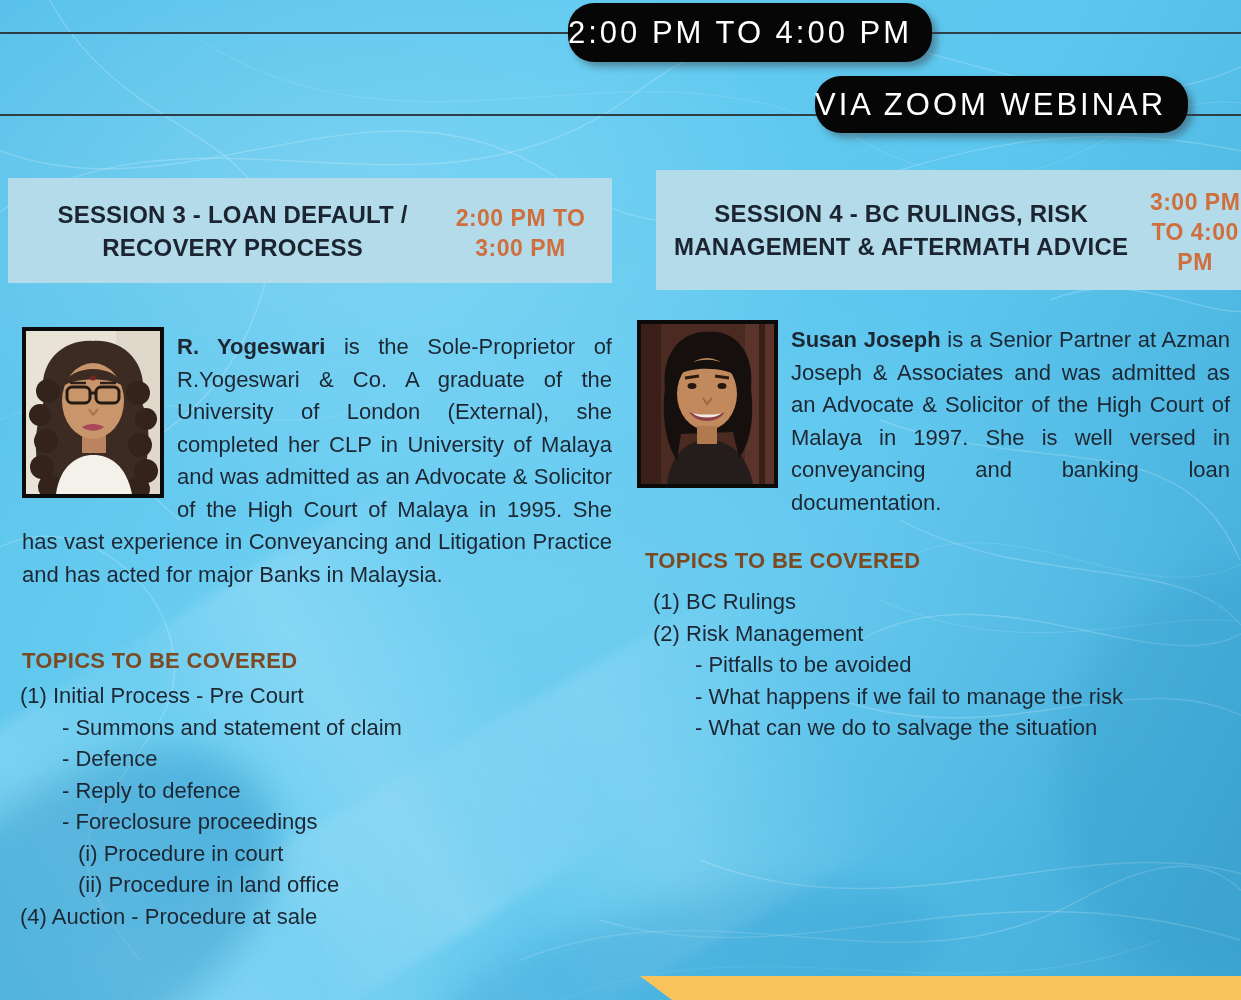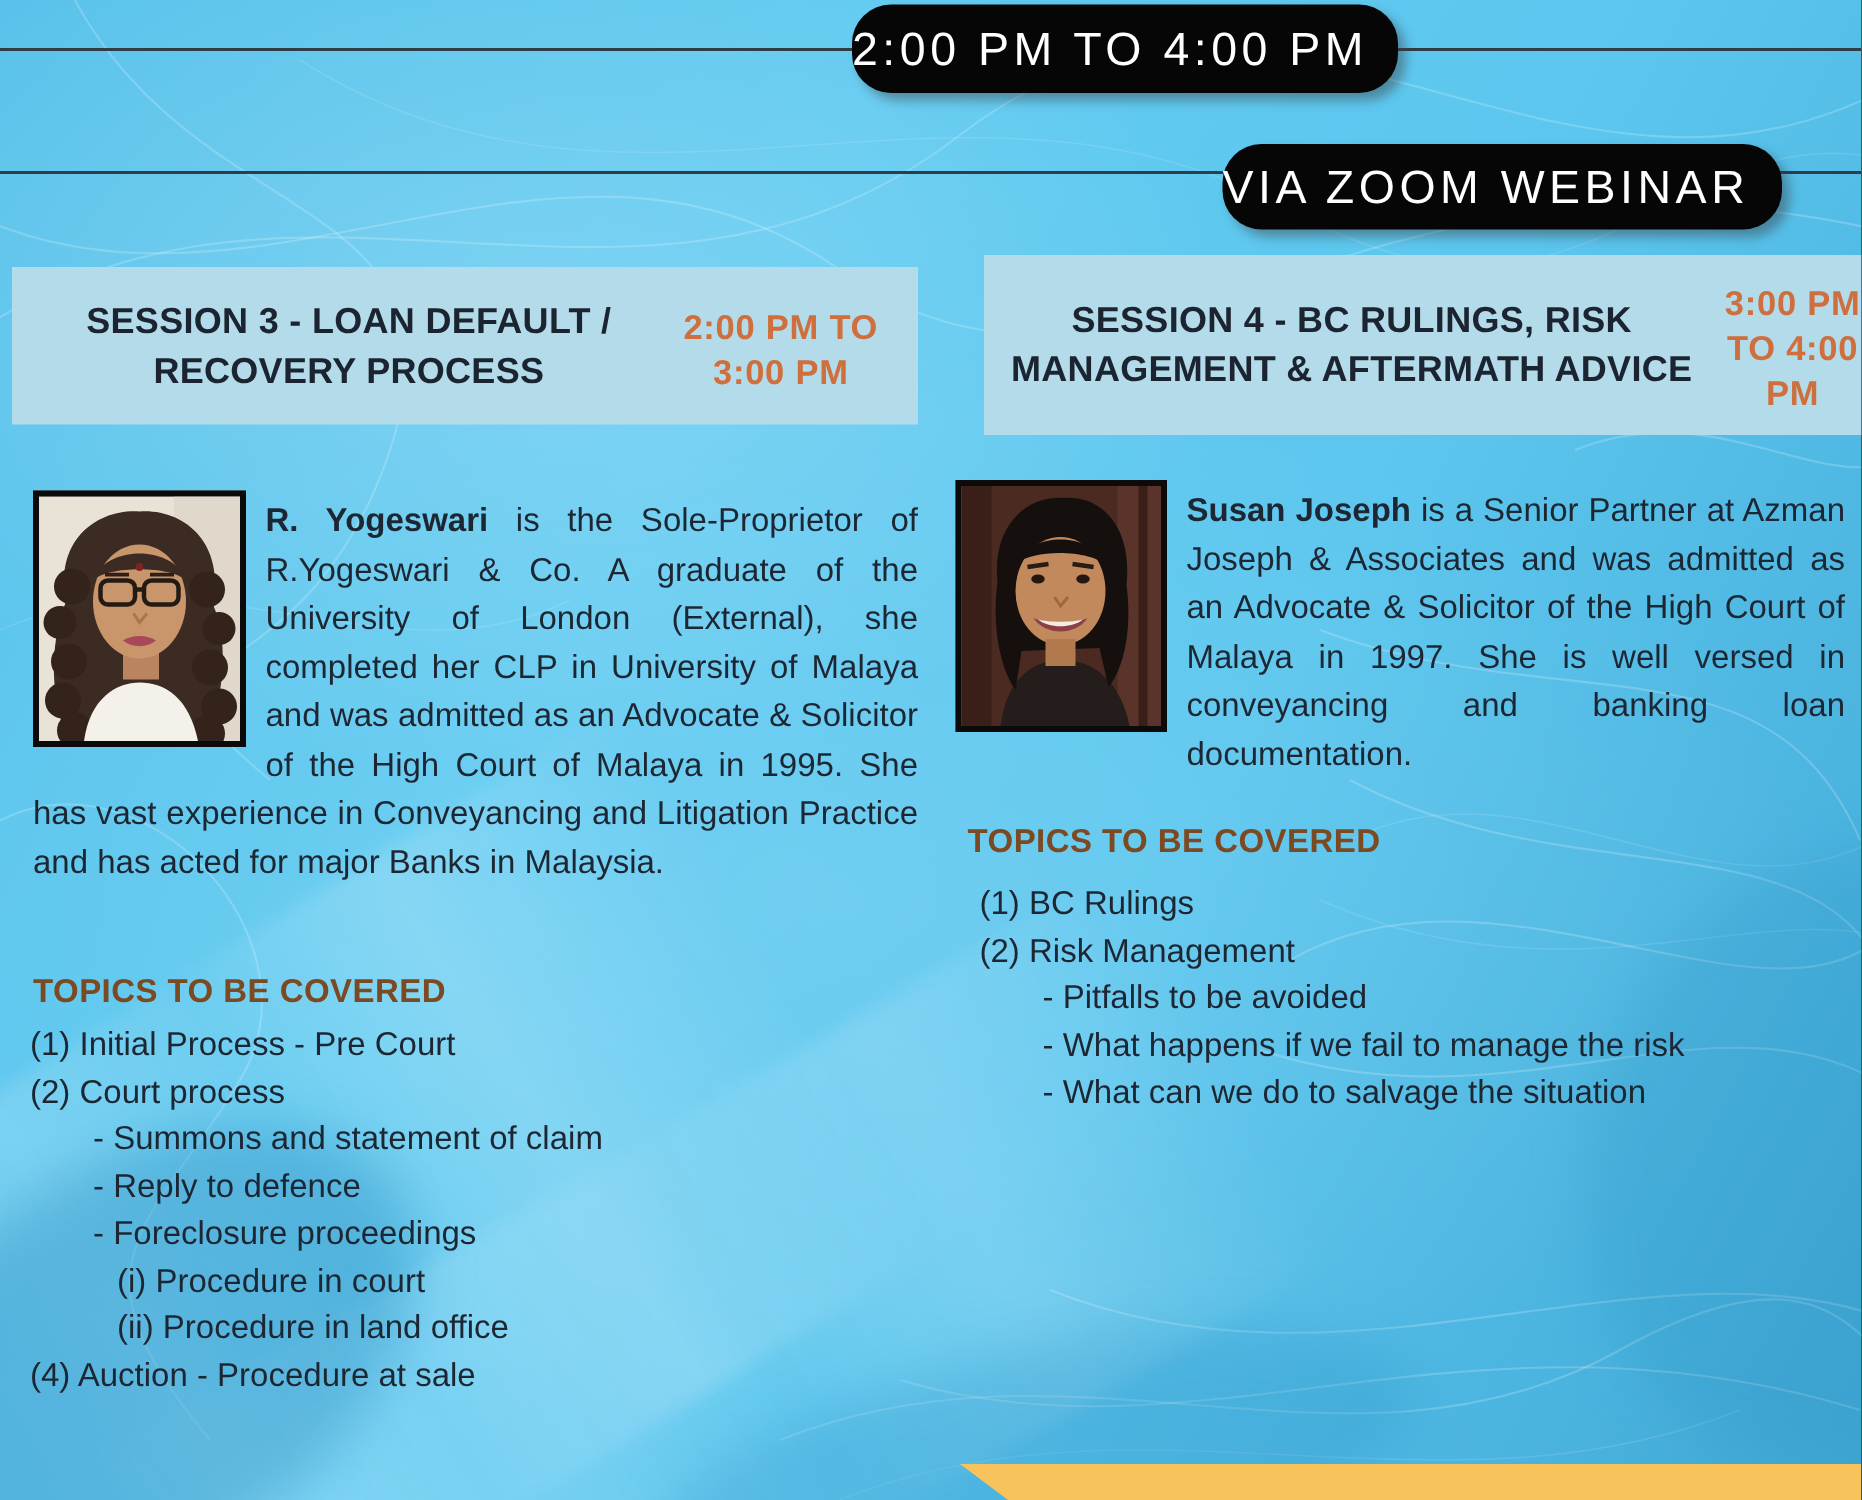--- a/index.html
+++ b/index.html
@@ -27,21 +27,21 @@
   .hline.h2{top:114px;}
 
   .banner{
     position:absolute;z-index:2;background:#060606;color:#fff;
     display:flex;align-items:center;
     letter-spacing:3px;font-size:31px;font-weight:400;
     box-shadow:5px 5px 7px rgba(55,60,65,.45);
     border-radius:26px;
   }
   .banner.time{left:568px;top:3px;width:364px;height:59px;}
-  .banner.zoom{left:815px;top:96px;width:373px;height:57px;}
+  .banner.zoom{left:815px;top:76px;width:373px;height:57px;}
 
   .session-box{
     position:absolute;z-index:2;background:#b3dbe9;
     display:flex;flex-direction:row;align-items:center;justify-content:center;
     text-align:center;padding:6px 14px;box-sizing:border-box;
   }
   .session-box.left{left:8px;top:178px;width:604px;height:105px;}
   .session-box.right{left:656px;top:170px;width:616px;height:120px;}
   .session-title{color:#1b2430;font-weight:700;font-size:24px;line-height:33px;letter-spacing:.2px;}
   .session-time{color:#cf6f3d;font-weight:700;font-size:23px;line-height:30px;margin-top:4px;letter-spacing:.5px;}
@@ -178,22 +178,22 @@
       </svg>
     </span>
     <p><b>Susan Joseph</b><span> is a Senior Partner at Azman Joseph &amp; Associates and was admitted as an Advocate &amp; Solicitor of the High Court of Malaya in 1997. She is well versed in conveyancing and banking loan documentation.</span></p>
   </div>
 
   <div class="topics-heading left">TOPICS TO BE COVERED</div>
   <div class="topics-heading right">TOPICS TO BE COVERED</div>
 
   <div class="topics left">
       <div class="topic-item indent-0">(1) Initial Process - Pre Court</div>
-      <div class="topic-item indent-0">(2) Court process</div>
       <div class="topic-item indent-1">- Summons and statement of claim</div>
+      <div class="topic-item indent-1">- Defence</div>
       <div class="topic-item indent-1">- Reply to defence</div>
       <div class="topic-item indent-1">- Foreclosure proceedings</div>
       <div class="topic-item indent-2">(i)  Procedure in court</div>
       <div class="topic-item indent-2">(ii) Procedure in land office</div>
       <div class="topic-item indent-0">(4) Auction - Procedure at sale</div>
     </div>
   <div class="topics right">
       <div class="topic-item indent-0">(1) BC Rulings</div>
       <div class="topic-item indent-0">(2) Risk Management</div>
       <div class="topic-item indent-1">- Pitfalls to be avoided</div>

